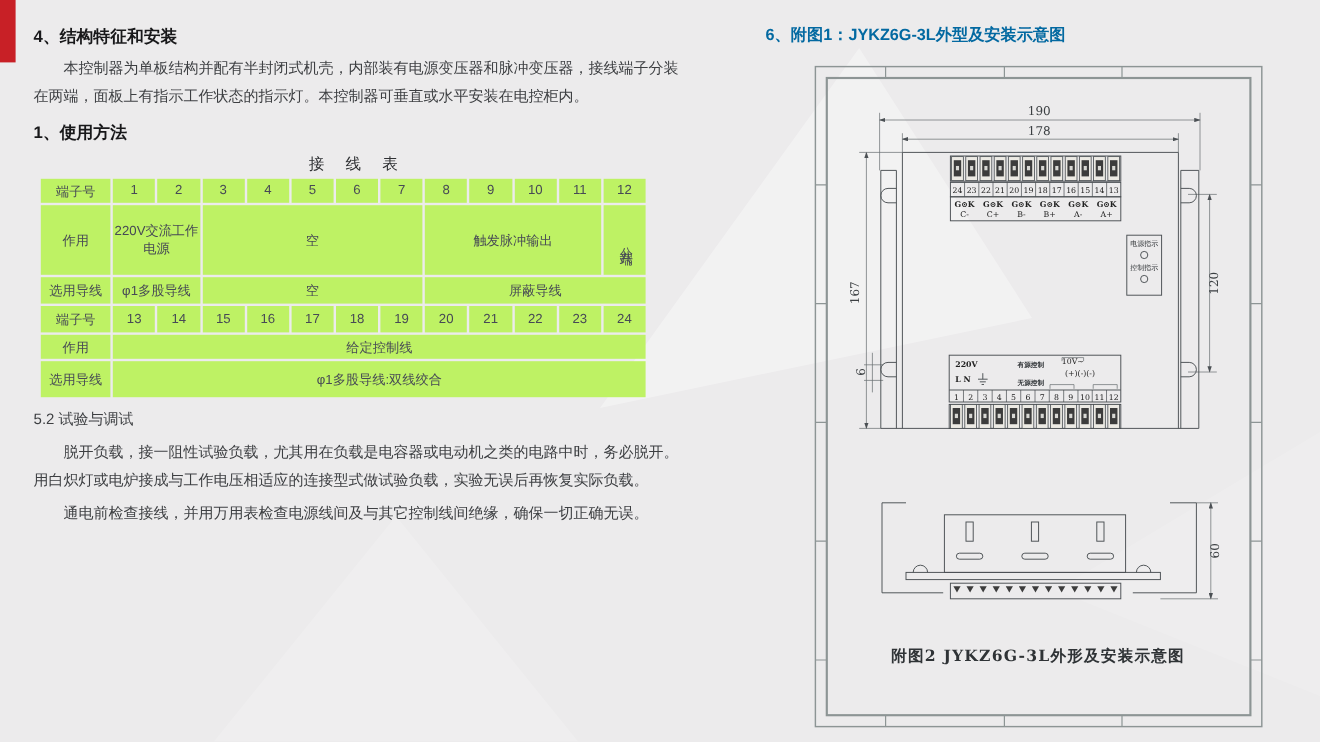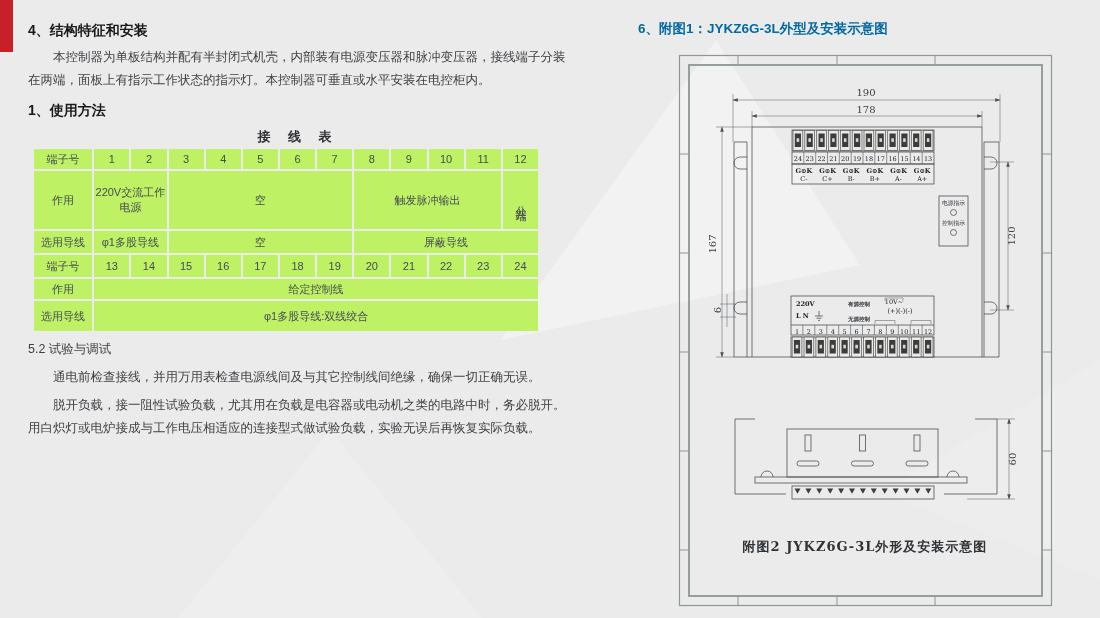--- a/index.html
+++ b/index.html
@@ -7,21 +7,21 @@
        background:#ecebec;font-family:"Liberation Sans",sans-serif;}
   .bg-shape{position:absolute;background:rgba(255,255,255,0.35);z-index:0;}
   .bg-a{left:500px;top:40px;width:360px;height:300px;clip-path:polygon(0 100%,60% 0,100% 75%);}
   .bg-b{left:120px;top:430px;width:420px;height:260px;clip-path:polygon(0 100%,50% 0,100% 100%);opacity:.5;}
   .bg-c{left:880px;top:300px;width:320px;height:320px;clip-path:polygon(0 60%,100% 0,100% 100%);opacity:.4;}
   .red-bar{position:absolute;left:0;top:0;width:13px;height:52px;background:#c82026;z-index:2;}
   .left-col{position:absolute;left:28px;top:12px;width:540px;z-index:1;color:#3d3f42;}
   .left-col h2{font-size:14px;font-weight:bold;color:#18181a;margin:10px 0 6px 0;}
   .left-col p{font-size:12.5px;line-height:23px;margin:5px 0;}
   .ind2{text-indent:2em;}
-  .tbl-title{text-align:center;font-weight:bold;font-size:13px;letter-spacing:7px;
+  .tbl-title{text-align:center;font-weight:normal;font-size:13px;letter-spacing:7px;
              color:#2e3033;margin:8px 0 1px 0;}
   table.wiring{border-collapse:separate;border-spacing:2px;width:508px;margin-left:4px;
                font-size:11px;color:#474a55;text-align:center;table-layout:fixed;}
   table.wiring td{background:#bef264;padding:1px 0;}
   td.hdr{font-size:11px;}
   td.vtext{writing-mode:vertical-rl;text-orientation:upright;letter-spacing:2px;padding:2px 0;}
   tr.r1 td{height:18px;} tr.r2 td{height:56px;} tr.r3 td{height:20px;}
   tr.r4 td{height:20px;} tr.r5 td{height:18px;} tr.r6 td{height:28px;}
   .right-title{position:absolute;left:638px;top:20px;font-size:13.5px;font-weight:bold;
                color:#0369a1;z-index:1;}
@@ -114,22 +114,22 @@
       <td colspan="12">给定控制线</td>
     </tr>
     <tr class="r6">
       <td class="hdr">选用导线</td>
       <td colspan="12">φ1多股导线:双线绞合</td>
     </tr>
   </tbody>
     </table>
 
   <p>5.2 试验与调试</p>
+  <p class="ind2" style="margin-top:0">脱开负载，接一阻性试验负载，尤其用在负载是电容器或电动机之类的电路中时，务必脱开。用白炽灯或电炉接成与工作电压相适应的连接型式做试验负载，实验无误后再恢复实际负载。</p>
   <p class="ind2" style="margin-top:2px">通电前检查接线，并用万用表检查电源线间及与其它控制线间绝缘，确保一切正确无误。</p>
-  <p class="ind2" style="margin-top:0">脱开负载，接一阻性试验负载，尤其用在负载是电容器或电动机之类的电路中时，务必脱开。用白炽灯或电炉接成与工作电压相适应的连接型式做试验负载，实验无误后再恢复实际负载。</p>
 </div>
 
 <div class="right-title">6、附图1：JYKZ6G-3L外型及安装示意图</div>
 
 <div class="diagram-box">
 <svg width="375" height="553" viewBox="0 0 375 553" xmlns="http://www.w3.org/2000/svg">
   <defs>
     <marker id="arr" markerWidth="9" markerHeight="6" refX="8" refY="3" orient="auto-start-reverse">
       <path d="M0,0 L9,3 L0,6 z" fill="#4b5054"></path>
     </marker>

